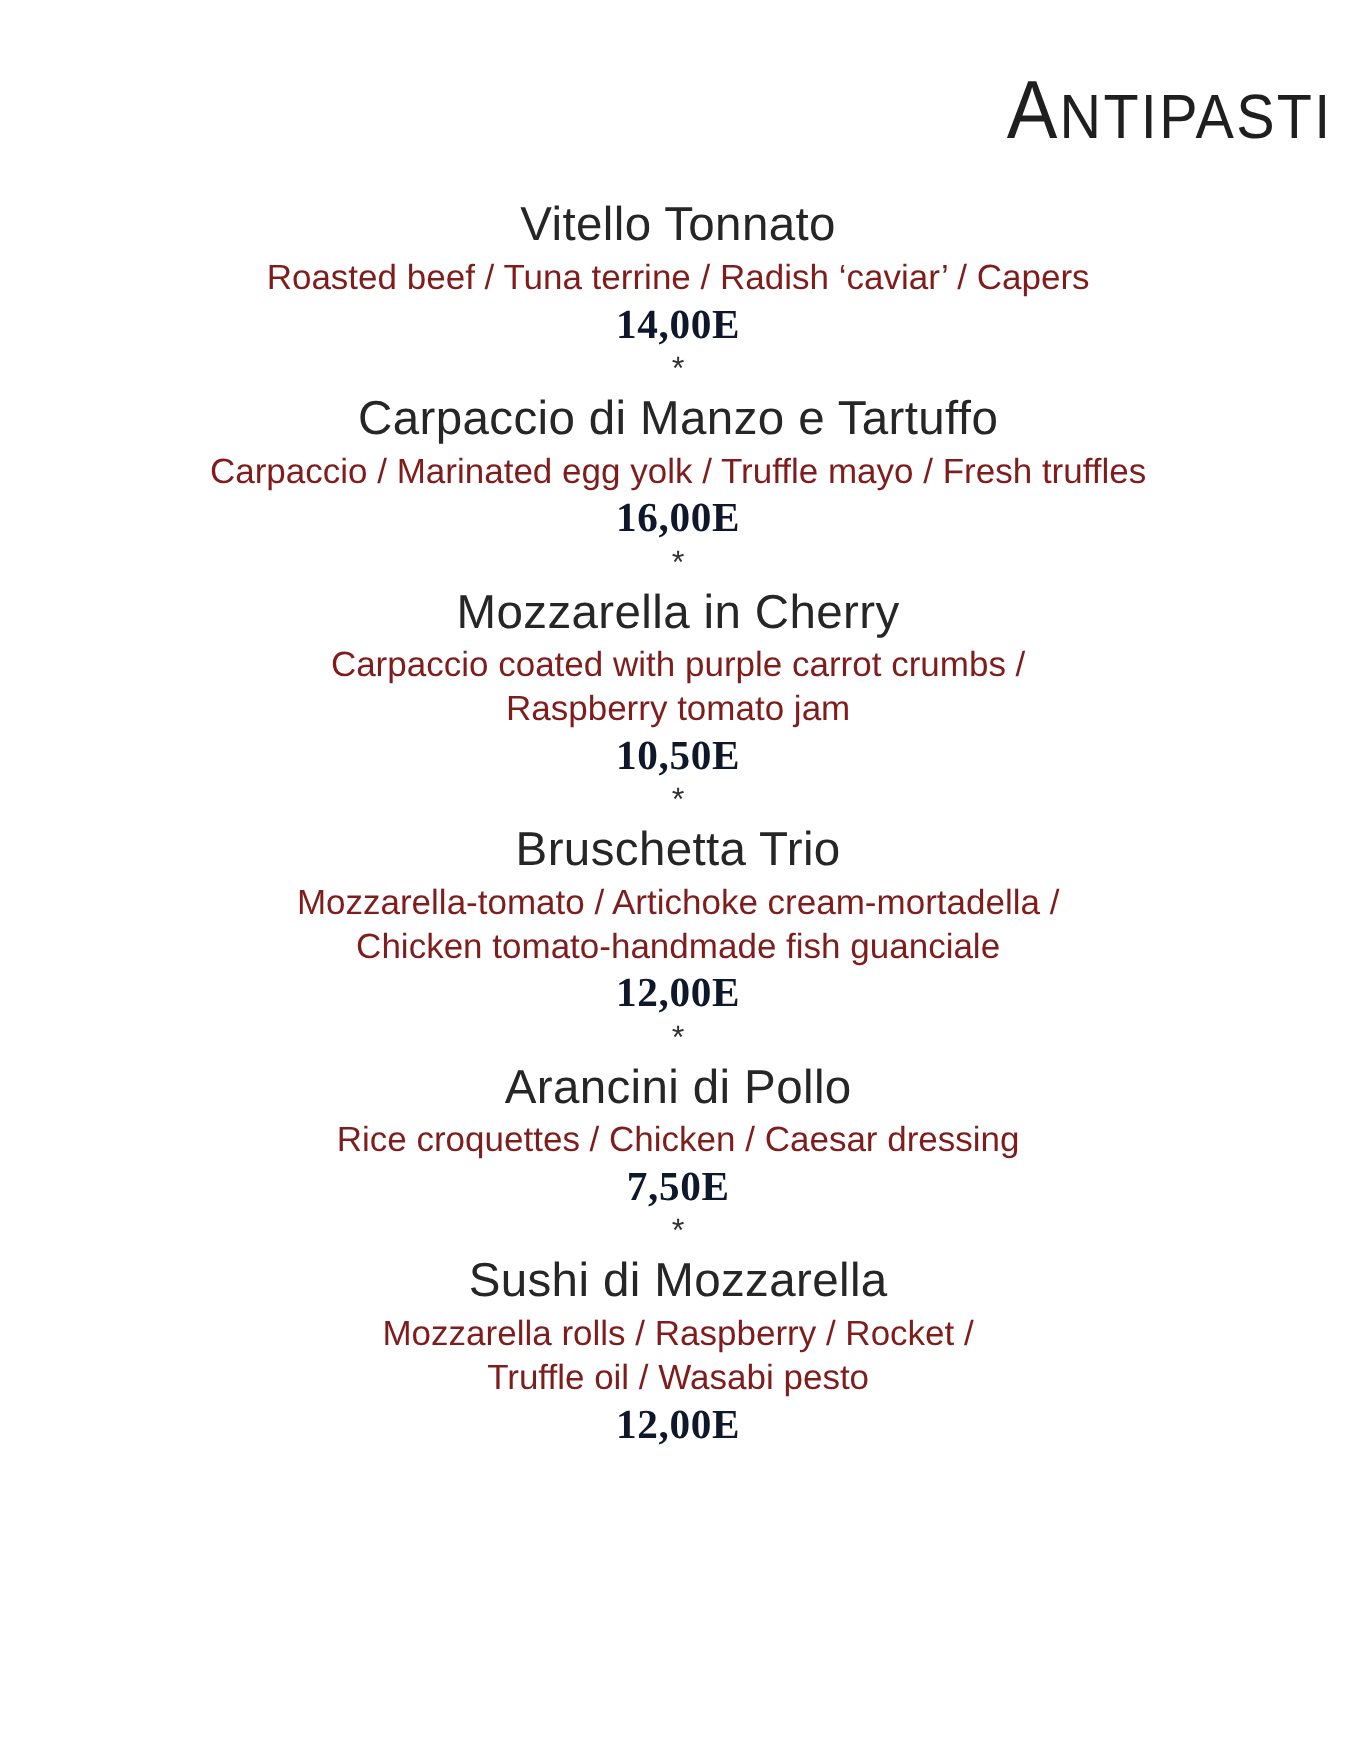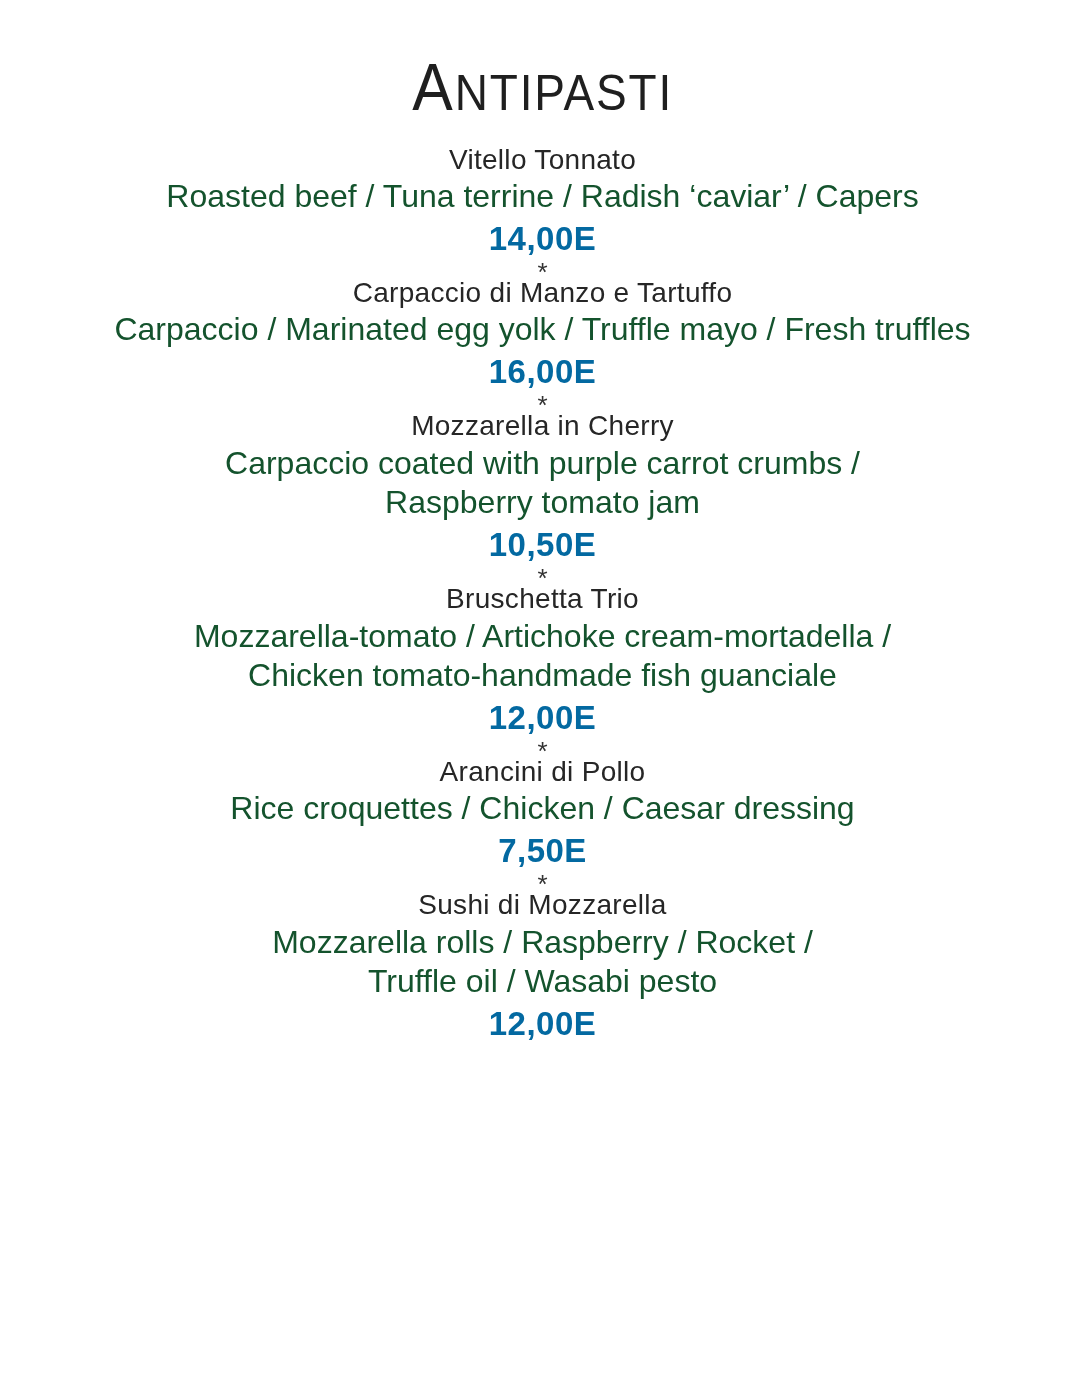--- a/index.html
+++ b/index.html
@@ -13,21 +13,21 @@
     font-family: "Liberation Sans", sans-serif;
     color: #2b2b2b;
   }
   .menu-page {
     width: 1085px;
     min-height: 1393px;
     box-sizing: border-box;
     padding: 40px 8px 20px 8px;
     display: flex;
     flex-direction: column;
-    align-items: center;
+    align-items: flex-end;
   }
   .menu-title {
     font-family: "Liberation Sans", sans-serif;
     font-size: 66px;
     line-height: 1.0;
     letter-spacing: 2px;
     font-weight: 400;
     color: #1f1f1f;
     text-align: center;
     margin: 14px 0 24px 0;
@@ -43,43 +43,44 @@
     width: 100%;
     display: flex;
     flex-direction: column;
     align-items: center;
   }
   .item {
     width: 100%;
     text-align: center;
   }
   .item-name {
-    font-size: 28px;
+    font-size: 38px;
     line-height: 1.15;
     color: #262626;
     font-weight: 400;
-    margin: 0 0 2px 0;
+    margin: 15px 0 2px 0;
     letter-spacing: 0.3px;
   }
   .item-desc {
-    font-size: 32px;
+    font-size: 28px;
     line-height: 1.18;
-    color: #14532d;
+    color: #7f1d1d;
     font-weight: 300;
     margin: 0 0 2px 0;
     padding: 0 2px;
     white-space: nowrap;
   }
   .item-price {
     font-size: 33px;
     line-height: 1.25;
-    color: #0369a1;
+    color: #0f172a;
     font-weight: 700;
     letter-spacing: 0.5px;
     margin: 2px 0 0 0;
+    font-family: Liberation Serif, serif;
   }
   .separator {
     font-size: 26px;
     line-height: 0.85;
     color: #333333;
     text-align: center;
     margin: 2px 0 -6px 0;
     height: 22px;
   }
 </style>

